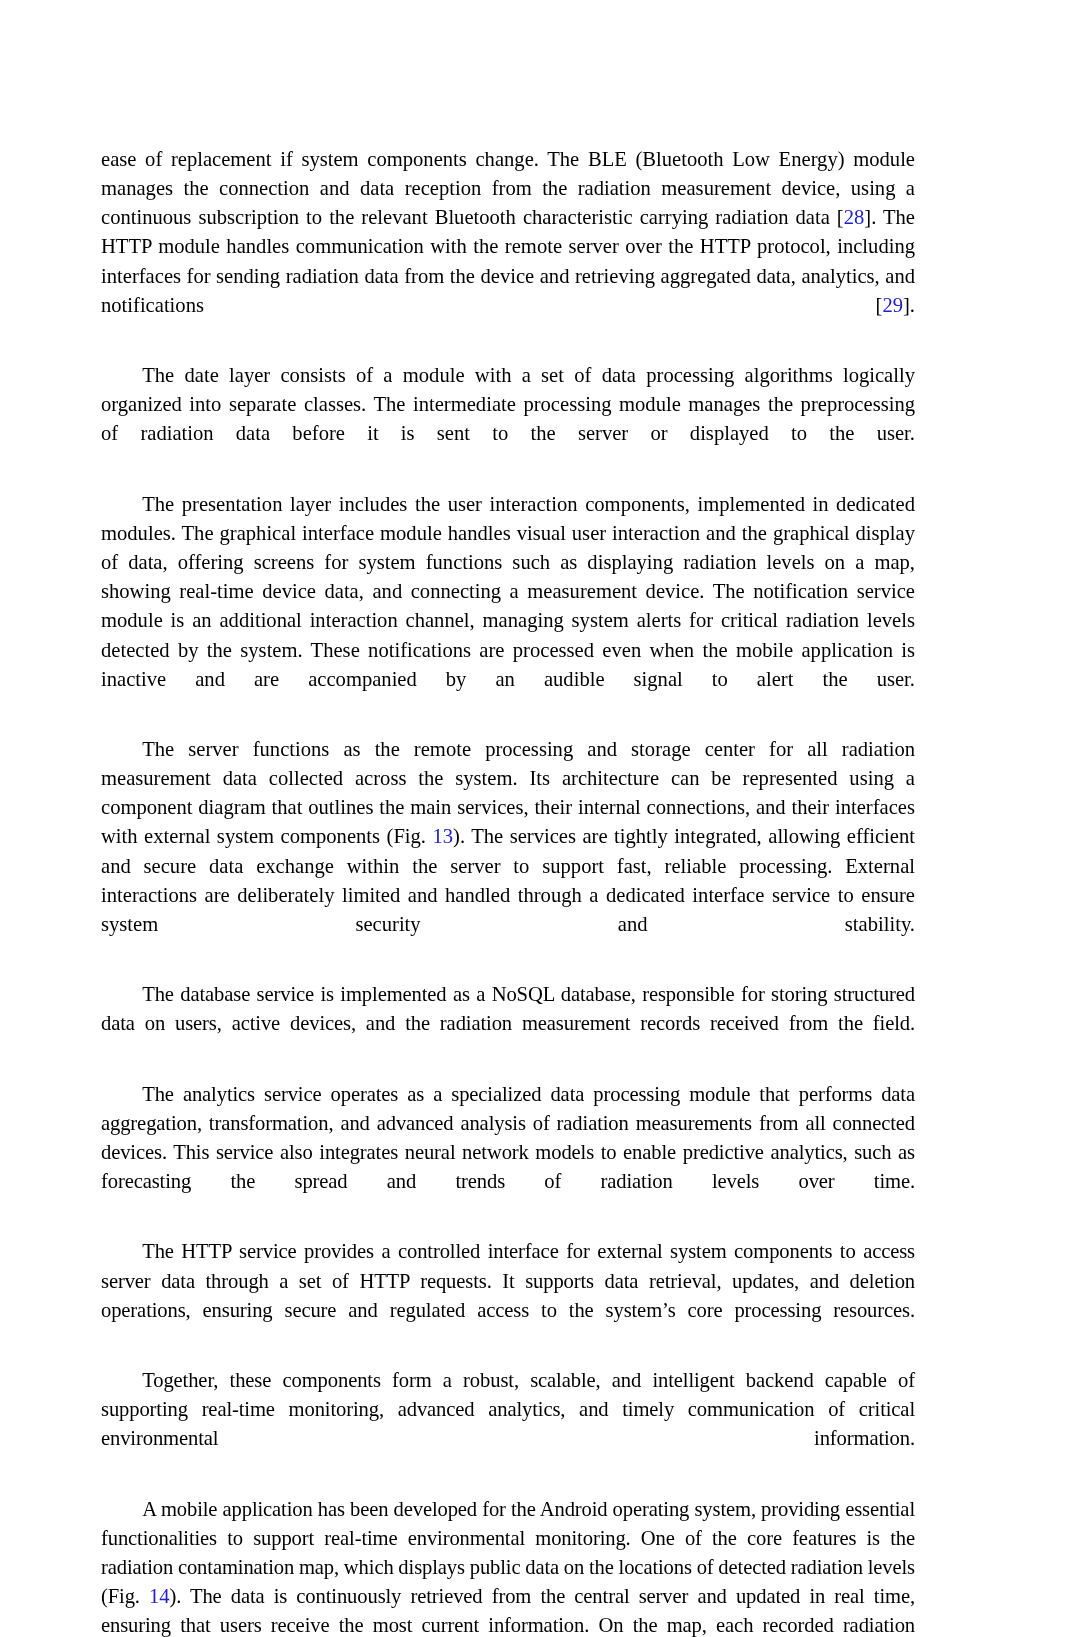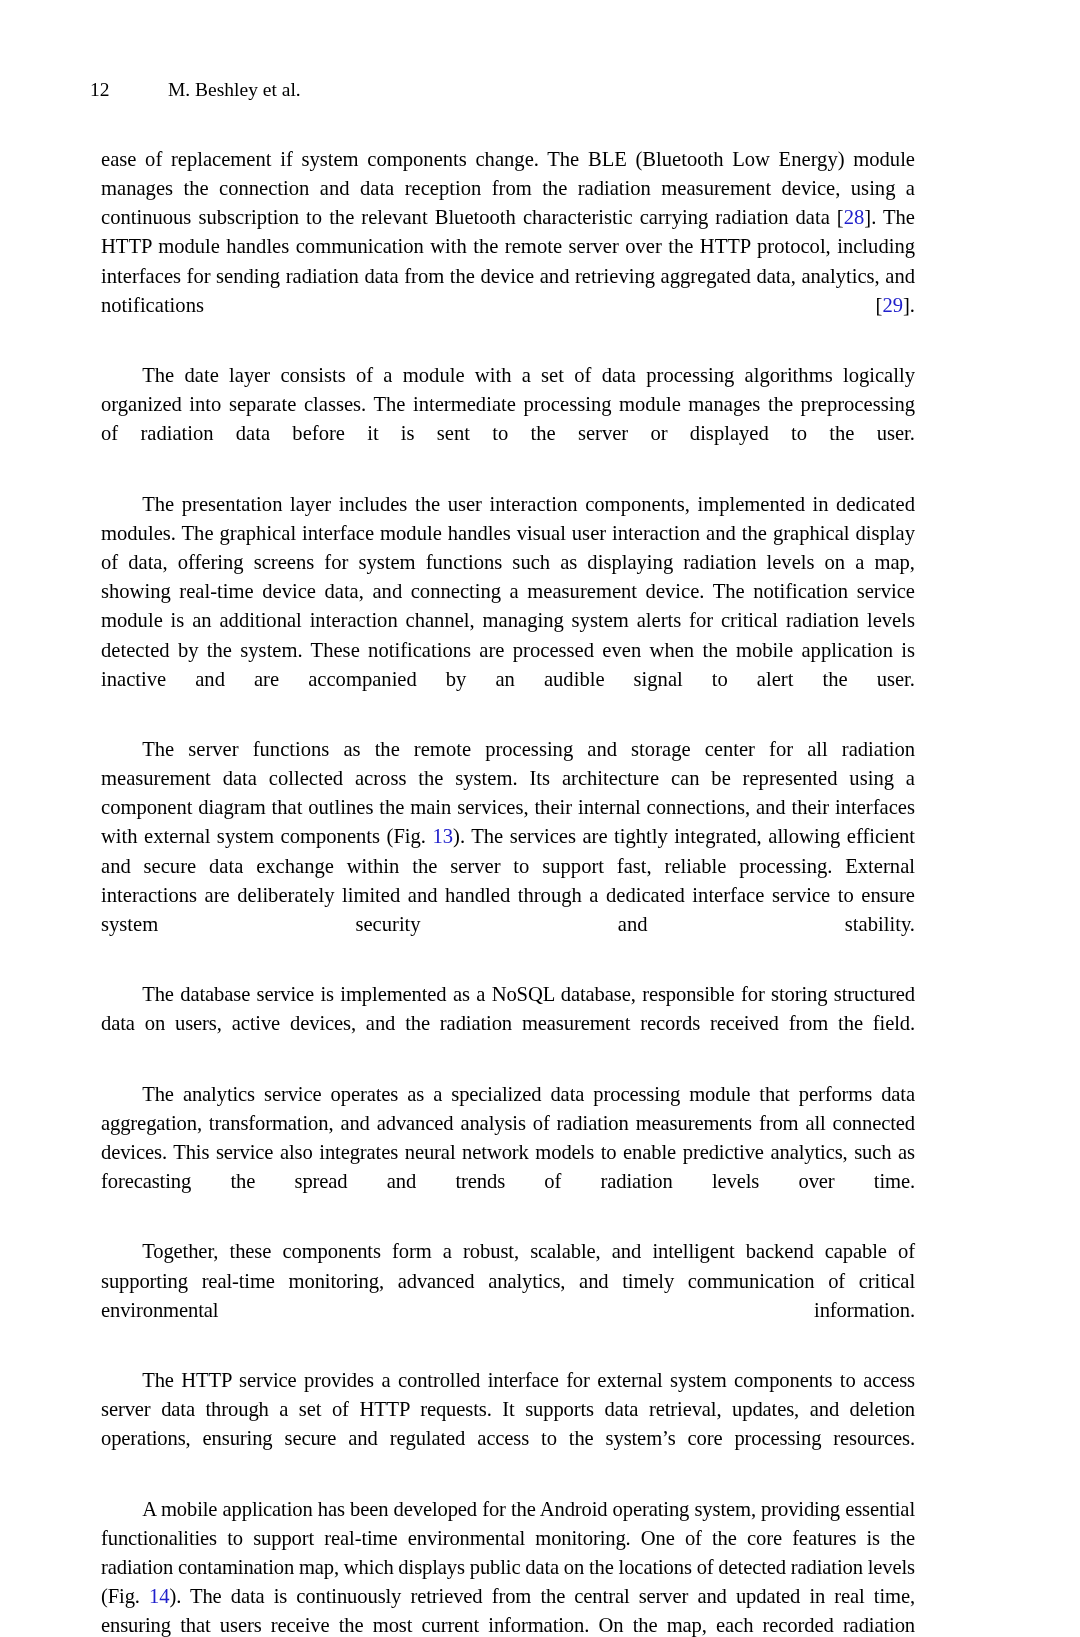--- a/index.html
+++ b/index.html
@@ -69,29 +69,26 @@
     content: "";
     display: inline-block;
     width: 100%;
   }
 </style>
 </head>
 <body>
 
 <div class="page">
 
-  <div class="running-head">
-    <span class="folio">12</span><span class="authors">M. Beshley et al.</span>
-  </div>
 
   <div class="body-col" id="body-col">
       <p class="para"><span>ease of replacement if system components change. The BLE (Bluetooth Low Energy) module manages the connection and data reception from the radiation measurement device, using a continuous subscription to the relevant Bluetooth characteristic carrying radiation data [</span><span class="ref" style="color: rgb(32, 32, 204);">28</span><span>]. The HTTP module handles communication with the remote server over the HTTP protocol, including interfaces for sending radiation data from the device and retrieving aggregated data, analytics, and notifications [</span><span class="ref" style="color: rgb(32, 32, 204);">29</span><span>].</span></p>
       <p class="para indent"><span>The date layer consists of a module with a set of data processing algorithms logically organized into separate classes. The intermediate processing module manages the preprocessing of radiation data before it is sent to the server or displayed to the user.</span></p>
       <p class="para indent"><span>The presentation layer includes the user interaction components, implemented in dedicated modules. The graphical interface module handles visual user interaction and the graphical display of data, offering screens for system functions such as displaying radiation levels on a map, showing real-time device data, and connecting a measurement device. The notification service module is an additional interaction channel, managing system alerts for critical radiation levels detected by the system. These notifications are processed even when the mobile application is inactive and are accompanied by an audible signal to alert the user.</span></p>
       <p class="para indent"><span>The server functions as the remote processing and storage center for all radiation measurement data collected across the system. Its architecture can be represented using a component diagram that outlines the main services, their internal connections, and their interfaces with external system components (Fig. </span><span class="ref" style="color: rgb(32, 32, 204);">13</span><span>). The services are tightly integrated, allowing efficient and secure data exchange within the server to support fast, reliable processing. External interactions are deliberately limited and handled through a dedicated interface service to ensure system security and stability.</span></p>
       <p class="para indent tight"><span>The database service is implemented as a NoSQL database, responsible for storing structured data on users, active devices, and the radiation measurement records received from the field.</span></p>
       <p class="para indent tight"><span>The analytics service operates as a specialized data processing module that performs data aggregation, transformation, and advanced analysis of radiation measurements from all connected devices. This service also integrates neural network models to enable predictive analytics, such as forecasting the spread and trends of radiation levels over time.</span></p>
+      <p class="para indent tight"><span>The HTTP service provides a controlled interface for external system components to access server data through a set of HTTP requests. It supports data retrieval, updates, and deletion operations, ensuring secure and regulated access to the system’s core processing resources.</span></p>
       <p class="para indent tight"><span>Together, these components form a robust, scalable, and intelligent backend capable of supporting real-time monitoring, advanced analytics, and timely communication of critical environmental information.</span></p>
-      <p class="para indent tight"><span>The HTTP service provides a controlled interface for external system components to access server data through a set of HTTP requests. It supports data retrieval, updates, and deletion operations, ensuring secure and regulated access to the system’s core processing resources.</span></p>
       <p class="para indent tight"><span>A mobile application has been developed for the Android operating system, providing essential functionalities to support real-time environmental monitoring. One of the core features is the radiation contamination map, which displays public data on the locations of detected radiation levels (Fig. </span><span class="ref" style="color: rgb(32, 32, 204);">14</span><span>). The data is continuously retrieved from the central server and updated in real time, ensuring that users receive the most current information. On the map, each recorded radiation measurement is represented by an icon that can</span></p>
     </div>
 
 </div>
 
 </body></html>

